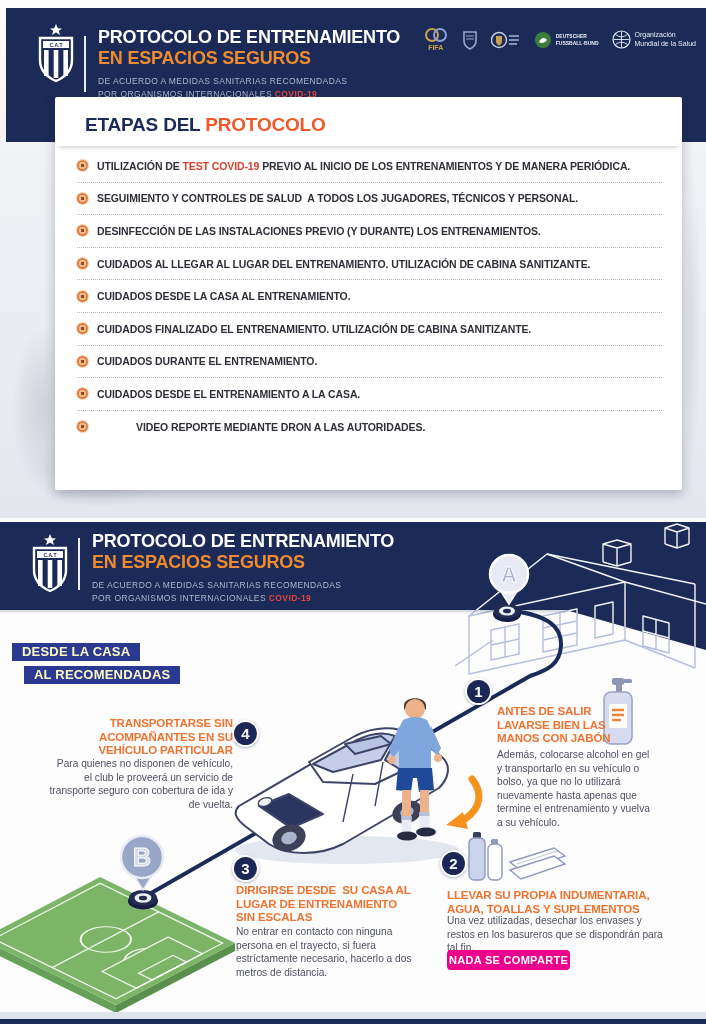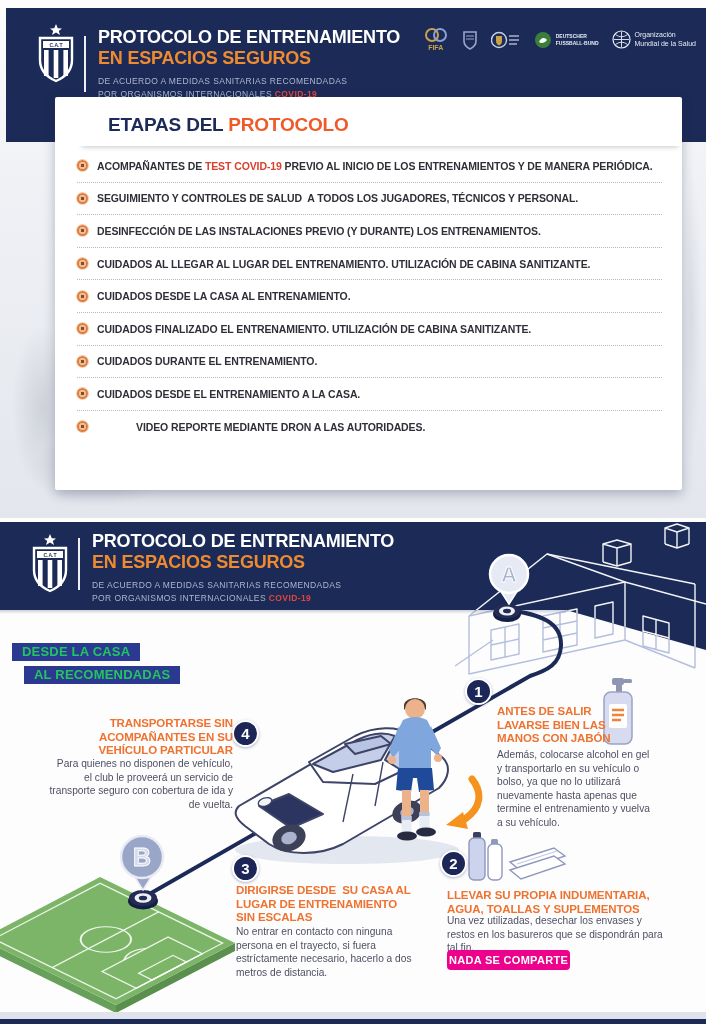--- a/index.html
+++ b/index.html
@@ -22,21 +22,21 @@
   .hdr-sub{margin-top:7px;font-size:8.5px;color:#aeb6cf;letter-spacing:.4px;line-height:1.45;}
   .covid{color:#e2453a;font-weight:bold;}
   .logos{position:absolute;right:10px;top:20px;display:flex;align-items:center;gap:13px;}
   .logo{display:flex;align-items:center;gap:4px;}
   .fifa-txt{font-size:7px;font-weight:bold;color:#c9a24b;text-align:center;margin-top:1px;}
   .dfb-txt{font-size:5px;font-weight:bold;color:#e9edf6;line-height:1.25;}
   .who-txt{font-size:7px;color:#e9edf6;line-height:1.25;}
   
   .card{position:absolute;left:55px;top:97px;width:627px;height:393px;background:#ffffff;
         border-radius:2px;box-shadow:0 4px 12px rgba(35,45,75,.30);}
-  .card-head{padding:17px 30px 10px 30px;box-shadow:0 5px 5px -4px rgba(0,0,0,.22);margin-left:23px;}
+  .card-head{padding:17px 30px 10px 30px;box-shadow:0 5px 5px -4px rgba(0,0,0,.22);}
   .card-title{font-size:19px;font-weight:bold;letter-spacing:-.2px;margin:0;}
   .card-title .dark{color:#1c2b5a;}
   .card-title .orange{color:#f05a28;}
   .etapas-list{list-style:none;margin:4px 20px 0 22px;padding:0;}
   .etapas-list li{display:flex;align-items:center;gap:9px;height:31.6px;border-bottom:1px dotted #b6bac6;}
   .etapas-list li:last-child{border-bottom:none;gap:48px;}
   .bullet{flex:0 0 11px;width:11px;height:11px;border-radius:50%;
     background:radial-gradient(circle,#8a4d22 0 22%,#f2bd92 25% 45%,#dd7b3e 50% 100%);
     box-shadow:0 0 0 1px #f3cfae;}
   .etapas-text{font-size:10.5px;font-weight:bold;color:#2f2f38;letter-spacing:-.1px;white-space:pre;}
@@ -44,21 +44,21 @@
   
   .bottom-bg{position:absolute;left:0;top:518px;width:706px;height:496px;background:#fdfdfe;}
   .house{position:absolute;}
   .house-under{left:455px;top:520px;z-index:1;color:#b4bedd;}
   .header-bottom{left:0;top:522px;width:706px;height:148px;z-index:2;
      clip-path:polygon(0 0,706px 0,706px 128px,566px 88px,0 88px);}
   .header-bottom .inner{position:relative;width:100%;height:88px;}
   .house-over{left:455px;top:-2px;color:#ffffff;opacity:.95;}
   .header-shadow{position:absolute;left:0;top:610px;width:566px;height:4px;z-index:1;
      background:linear-gradient(rgba(20,30,60,.20),transparent);}
-  .section-bar{position:absolute;z-index:6;background:#2b3990;color:#22c55e;
+  .section-bar{position:absolute;z-index:6;background:#2b3990;color:#fef9c3;
      font-size:13px;font-weight:bold;letter-spacing:.2px;height:18px;line-height:18px;padding:0 10px;}
   .bar1{left:12px;top:643px;}
   .bar2{left:24px;top:666px;}
   .scene{position:absolute;z-index:4;pointer-events:none;}
   .art{position:absolute;z-index:5;}
   .stepnum{position:absolute;z-index:6;width:27px;height:27px;border-radius:50%;
      background:#1c2757;border:2px solid #ffffff;box-sizing:border-box;
      color:#fff;font-size:15px;font-weight:bold;display:flex;align-items:center;justify-content:center;
      box-shadow:0 1px 3px rgba(27,39,87,.35);}
   .step-title{position:absolute;z-index:6;font-size:11.5px;font-weight:bold;color:#ee7330;
@@ -141,21 +141,21 @@
     </div>
   </header>
 
   <section class="card">
     <div class="card-head">
       <h1 class="card-title"><span class="dark">ETAPAS DEL </span><span class="orange">PROTOCOLO</span></h1>
     </div>
     <ul class="etapas-list">
       <li>
           <span class="bullet"></span>
-          <span class="etapas-text"><span>ACOMPAÑANTES DE </span><span class="hl">TEST COVID-19</span><span> PREVIO AL INICIO DE LOS ENTRENAMIENTOS Y DE MANERA PERIÓDICA.</span></span>
+          <span class="etapas-text"><span>UTILIZACIÓN DE </span><span class="hl">TEST COVID-19</span><span> PREVIO AL INICIO DE LOS ENTRENAMIENTOS Y DE MANERA PERIÓDICA.</span></span>
         </li>
       <li>
           <span class="bullet"></span>
           <span class="etapas-text"><span>SEGUIMIENTO Y CONTROLES DE SALUD  A TODOS LOS JUGADORES, TÉCNICOS Y PERSONAL.</span></span>
         </li>
       <li>
           <span class="bullet"></span>
           <span class="etapas-text"><span>DESINFECCIÓN DE LAS INSTALACIONES PREVIO (Y DURANTE) LOS ENTRENAMIENTOS.</span></span>
         </li>
       <li>

